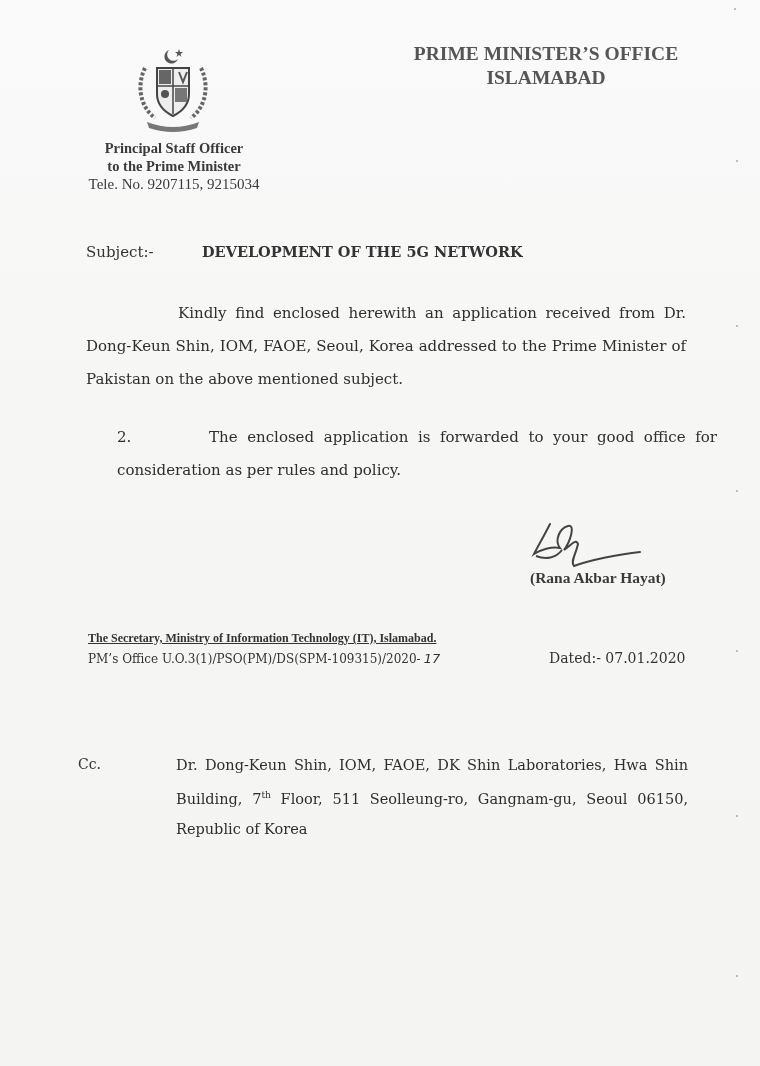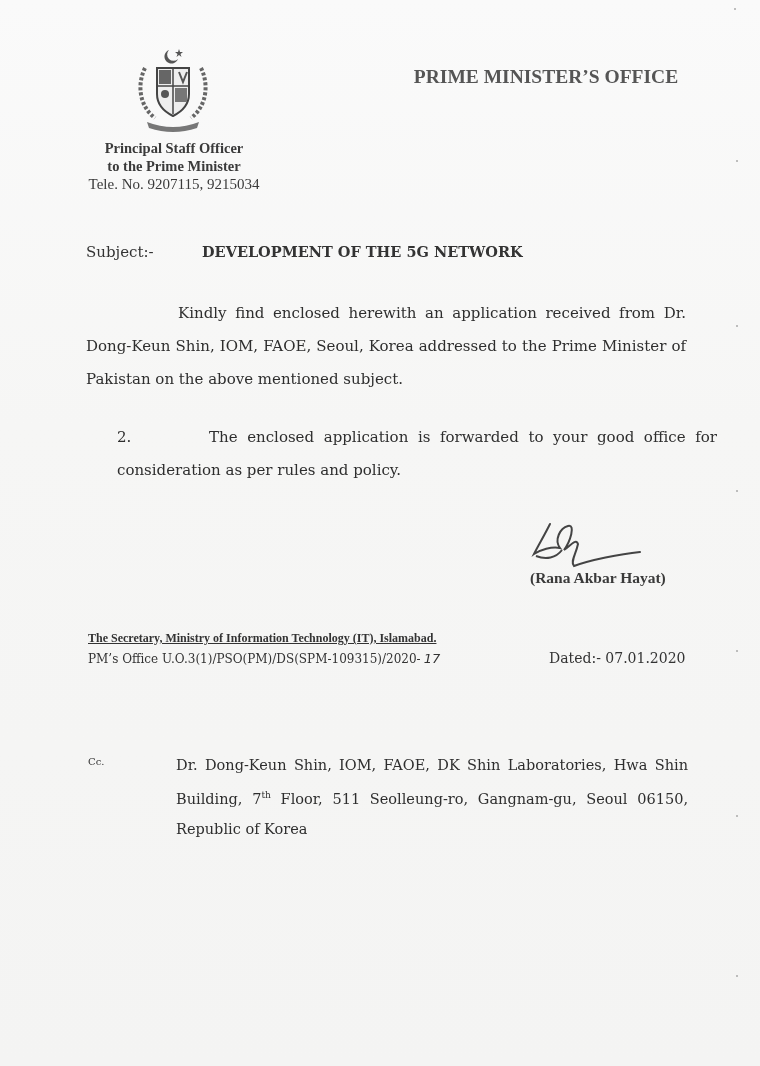--- a/index.html
+++ b/index.html
@@ -17,21 +17,21 @@
   .pso-block {
     position: absolute; left: 86px; top: 139px; width: 176px;
     text-align: center; line-height: 18px;
   }
   .pso-title { font-weight: bold; font-size: 14.5px; color: #3a3a3a; display: block; }
   .pso-tele { font-size: 15px; color: #3a3a3a; display: block; }
   .office-block {
     position: absolute; left: 400px; top: 42px; width: 292px;
     text-align: center; font-weight: bold; color: #555; font-size: 19.5px; line-height: 24px;
   }
-  .office-block span { display: block; margin-top: 23px; }
+  .office-block span { display: block; }
   .subject {
     position: absolute; left: 86px; top: 243px; font-size: 16px;
     font-family: "DejaVu Serif", serif; font-size: 15px;
   }
   .subject-label { position: absolute; left: 0; top: 0; white-space: nowrap; color:#333; }
   .subject-text {
     position: absolute; left: 92px; top: 0; white-space: nowrap;
     font-weight: bold; color: #333; font-size: 14.5px; margin-left: 24px;
   }
   .para {
@@ -52,21 +52,21 @@
     text-decoration: underline; color: #333; white-space: nowrap;
   }
   .ref-line {
     position: absolute; left: 88px; top: 650px; font-size: 14.5px; white-space: nowrap;
     font-family: "DejaVu Serif", serif; color: #333; width: 600px;
   }
   .ref-no { font-size: 12px; }
   .ref-handwritten { font-style: italic; font-family: "DejaVu Sans", sans-serif; font-size: 13px; margin-left: 3px; text-align: right; }
   .ref-date { position: absolute; left: 461px; top: 0; font-size: 14px; }
   .cc-label {
-    position: absolute; left: 88px; top: 756px; font-family: "DejaVu Serif", serif; font-size: 10px; color:#333;
+    position: absolute; left: 78px; top: 756px; font-family: "DejaVu Serif", serif; font-size: 14px; color:#333;
   }
   .cc-text {
     position: absolute; left: 176px; top: 750px; width: 512px;
     font-family: "DejaVu Serif", serif; font-size: 14.5px; line-height: 30px; text-align: justify; color: #2e2e2e;
   }
   sup { font-size: 9px; }
   .speck { position: absolute; background: #aaa; border-radius: 50%; }
 </style>
 </head>
 <body>
@@ -89,20 +89,21 @@
   </svg>
 
   <div class="pso-block">
     <span class="pso-title">Principal Staff Officer</span>
     <span class="pso-title">to the Prime Minister</span>
     <span class="pso-tele">Tele. No. 9207115, 9215034</span>
   </div>
 
   <div class="office-block">
     <span>PRIME MINISTER’S OFFICE</span>
+    <span>ISLAMABAD</span>
   </div>
 
   <div class="subject">
     <span class="subject-label">Subject:-</span>
     <span class="subject-text">DEVELOPMENT OF THE 5G NETWORK</span>
   </div>
 
   <div class="para p1">
     <span class="indent"></span><span>Kindly find enclosed herewith an application received from Dr. Dong-Keun Shin, IOM, FAOE, Seoul, Korea addressed to the Prime Minister of Pakistan on the above mentioned subject.</span>
   </div>

